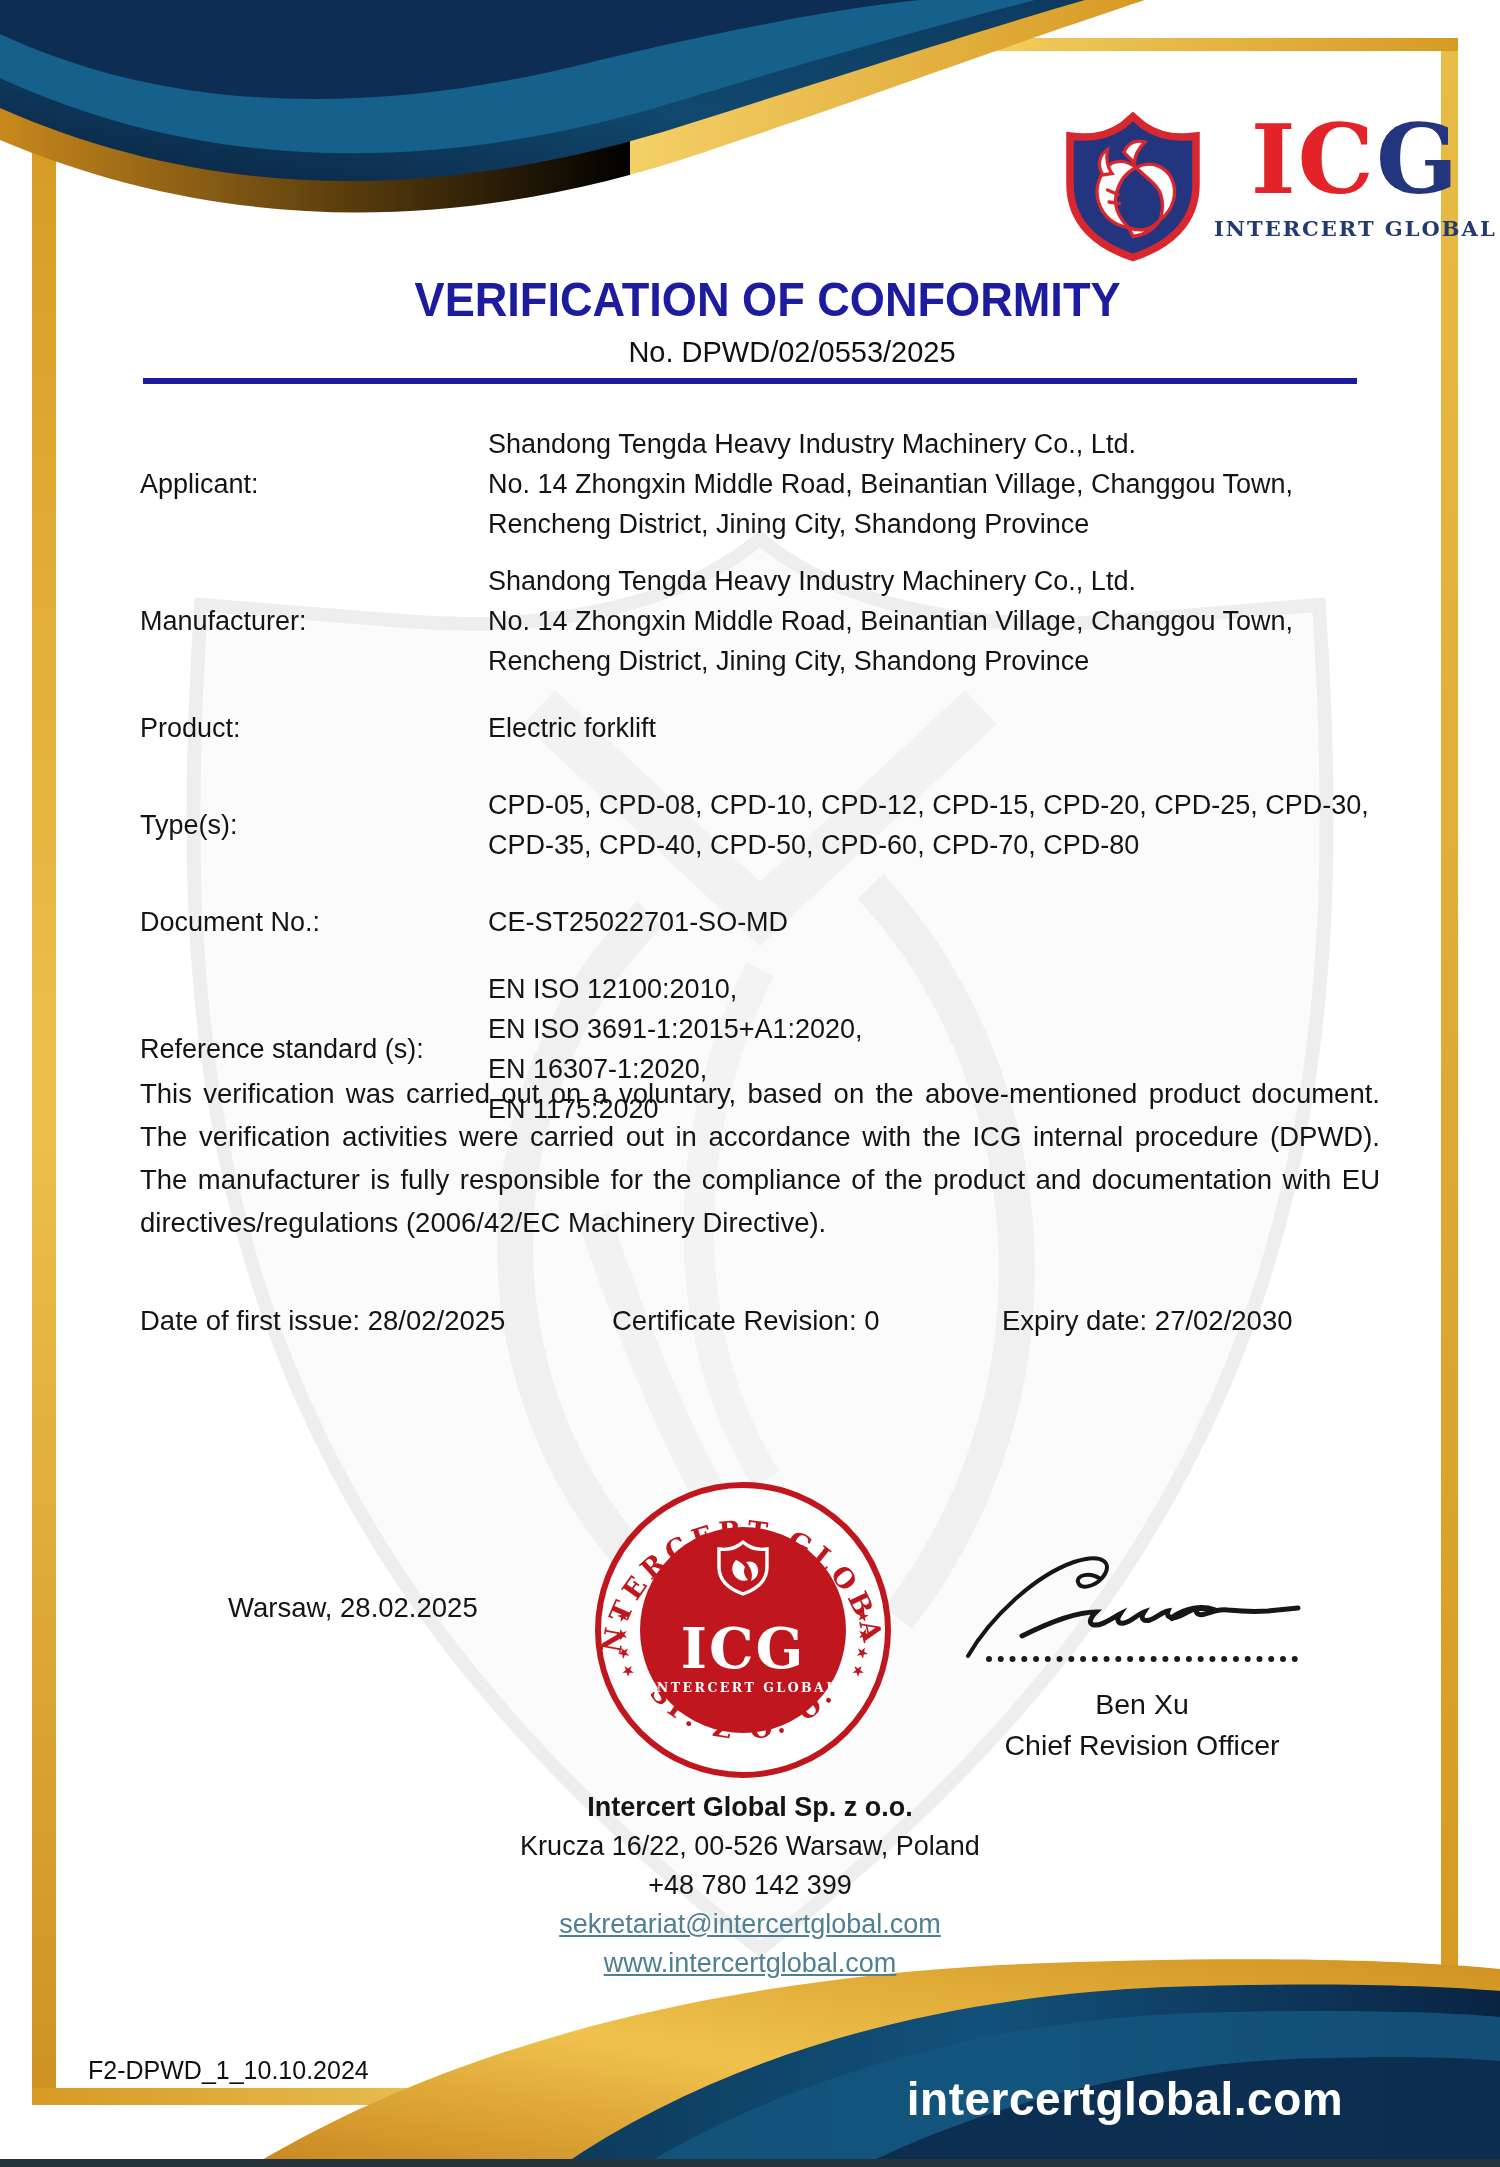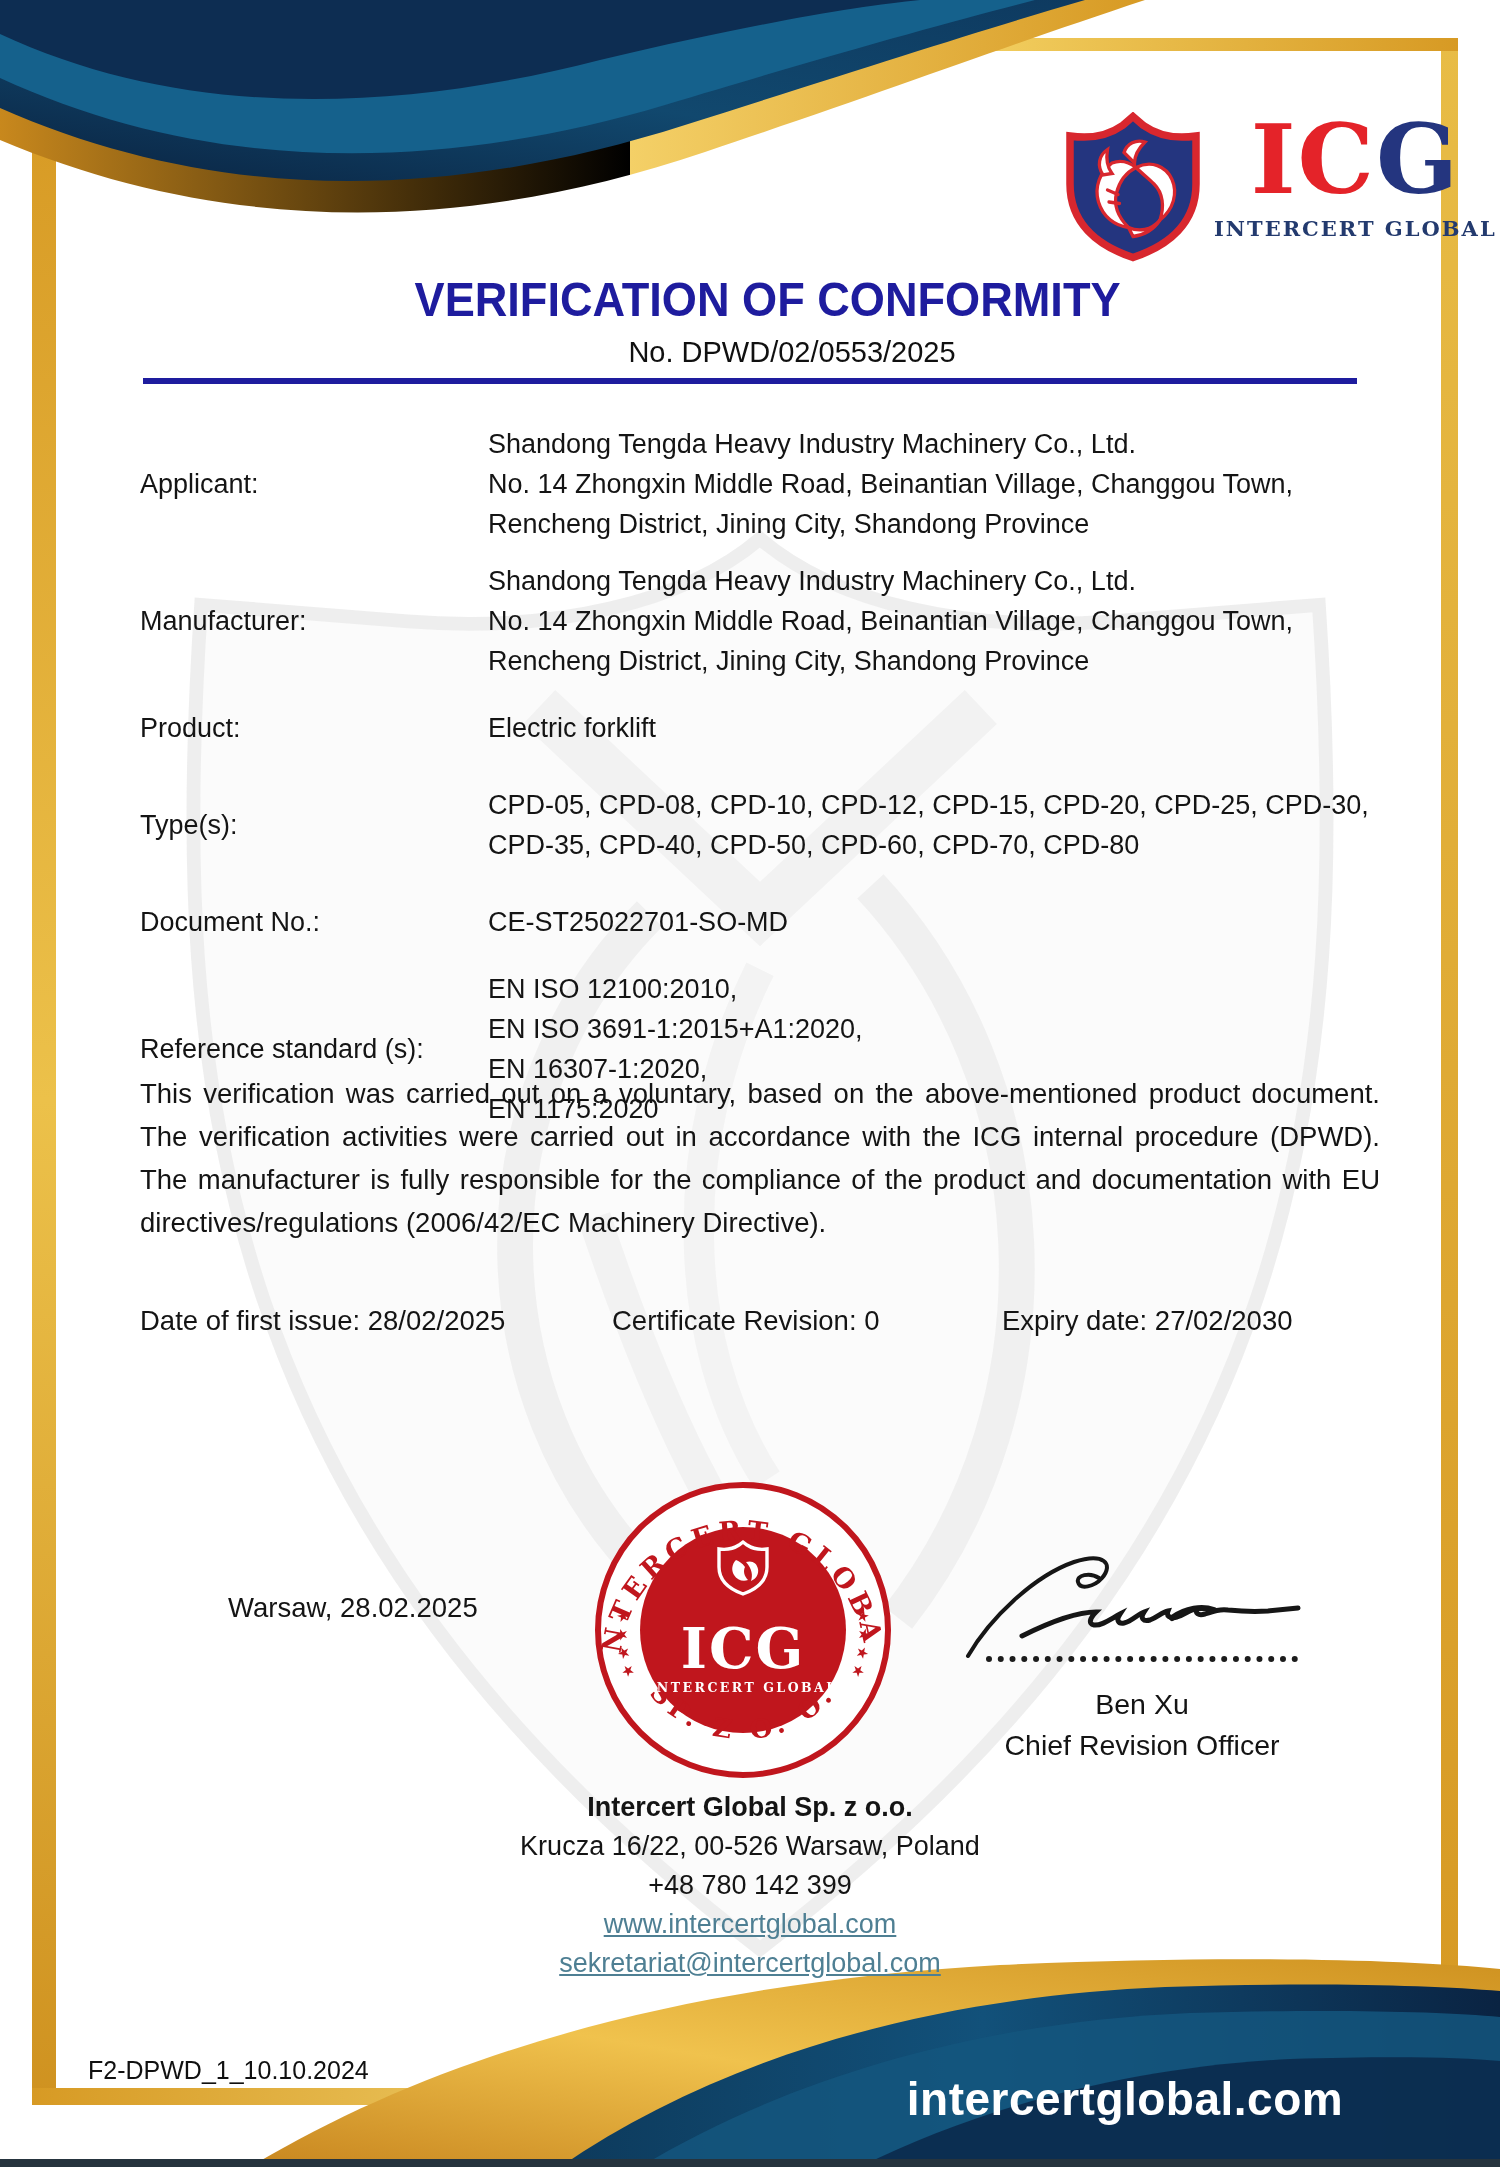--- a/index.html
+++ b/index.html
@@ -236,21 +236,21 @@
       </svg>
       <div class="dots"></div>
       <div class="name">Ben Xu</div>
       <div class="role">Chief Revision Officer</div>
     </div>
 
     <div class="footer">
       <div class="co">Intercert Global Sp. z o.o.</div>
       <div>Krucza 16/22, 00-526 Warsaw, Poland</div>
       <div>+48 780 142 399</div>
+      <div><a href="#">sekretariat@intercertglobal.com</a></div>
       <div><a href="#">www.intercertglobal.com</a></div>
-      <div><a href="#">sekretariat@intercertglobal.com</a></div>
     </div>
 
     <div class="formcode">F2-DPWD_1_10.10.2024</div>
     <div class="site">intercertglobal.com</div>
 
   </div>
 </div>
 
 </body></html>

